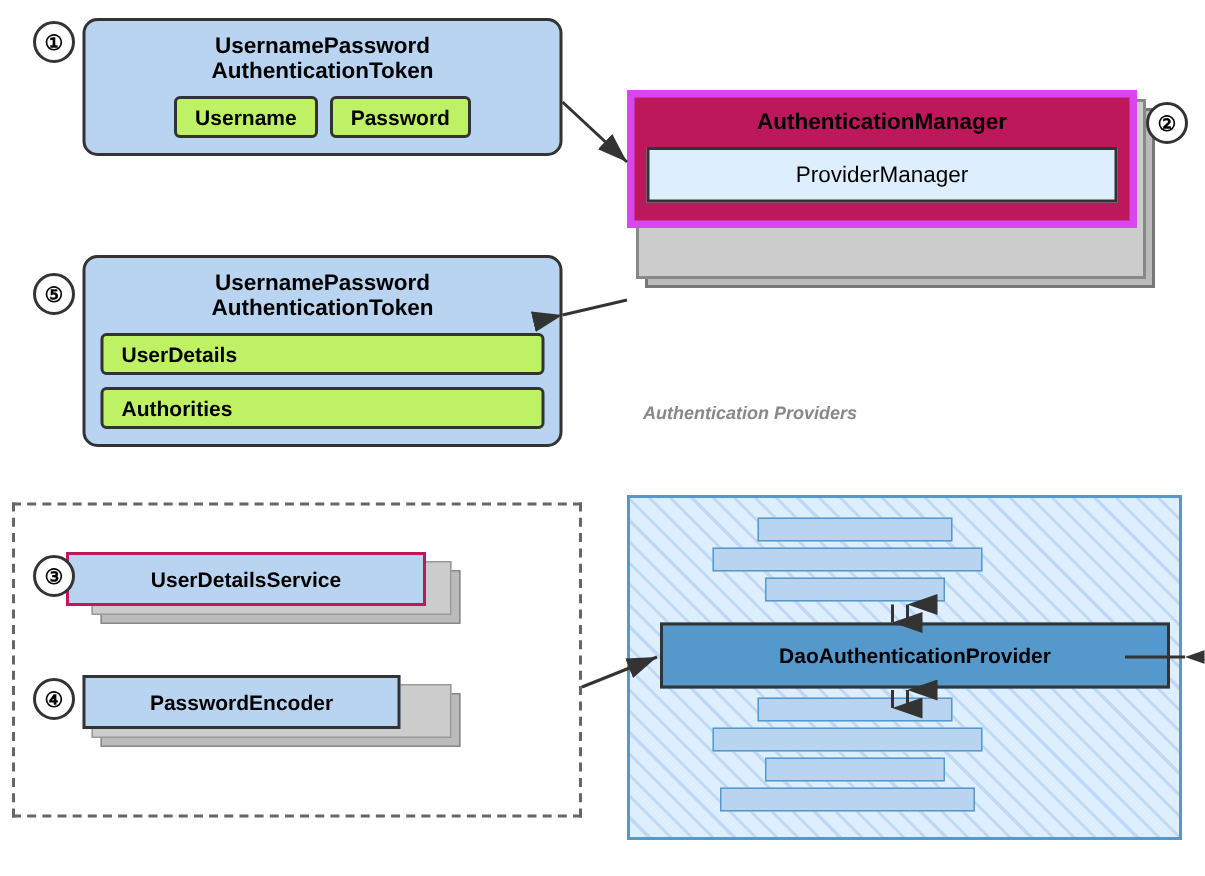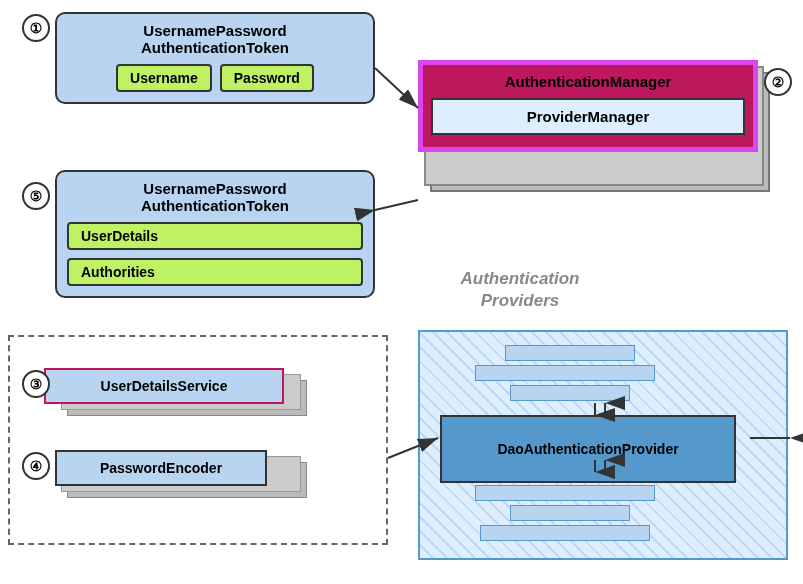--- a/index.html
+++ b/index.html
@@ -77,21 +77,21 @@
     .box-auth-manager-outer .title {
       font-weight: bold;
       font-size: 15px;
       text-align: center;
       margin-bottom: 8px;
     }
     .box-provider-manager {
       background: #ddeeff;
       border: 2px solid #333;
       padding: 8px 20px;
-      font-weight: bold;
+      font-weight: normal;
       font-size: 15px;
       text-align: center;
       margin: 4px 0;
     }
     
     .box-auth-manager-shadow1 {
       position: absolute;
       top: 66px;
       left: 424px;
       width: 340px;
@@ -132,22 +132,22 @@
       display: flex;
       gap: 8px;
       justify-content: center;
       flex-direction: column;
     }
 
     
     .auth-providers-label {
       position: absolute;
       top: 268px;
-      left: 430px;
-      font-size: 17px;
+      left: 410px;
+      font-size: 12px;
       font-weight: bold;
       color: #888;
       font-style: italic;
       line-height: 1.3;
       text-align: center;
       width: 180px;
     }
 
     
     .box-dashed {
@@ -244,24 +244,24 @@
         transparent 8px,
         rgba(100,150,220,0.25) 8px,
         rgba(100,150,220,0.25) 10px
       );
     }
 
     .box-dao-provider {
       position: absolute;
       top: 415px;
       left: 440px;
-      width: 296px;
+      width: 340px;
       background: #5599cc;
       border: 2px solid #333;
-      padding: 24px 14px;
+      padding: 12px 14px;
       font-weight: bold;
       font-size: 14px;
       text-align: center;
       color: #000;
       z-index: 10;
     }
 
     
     .dao-rect {
       position: absolute;

